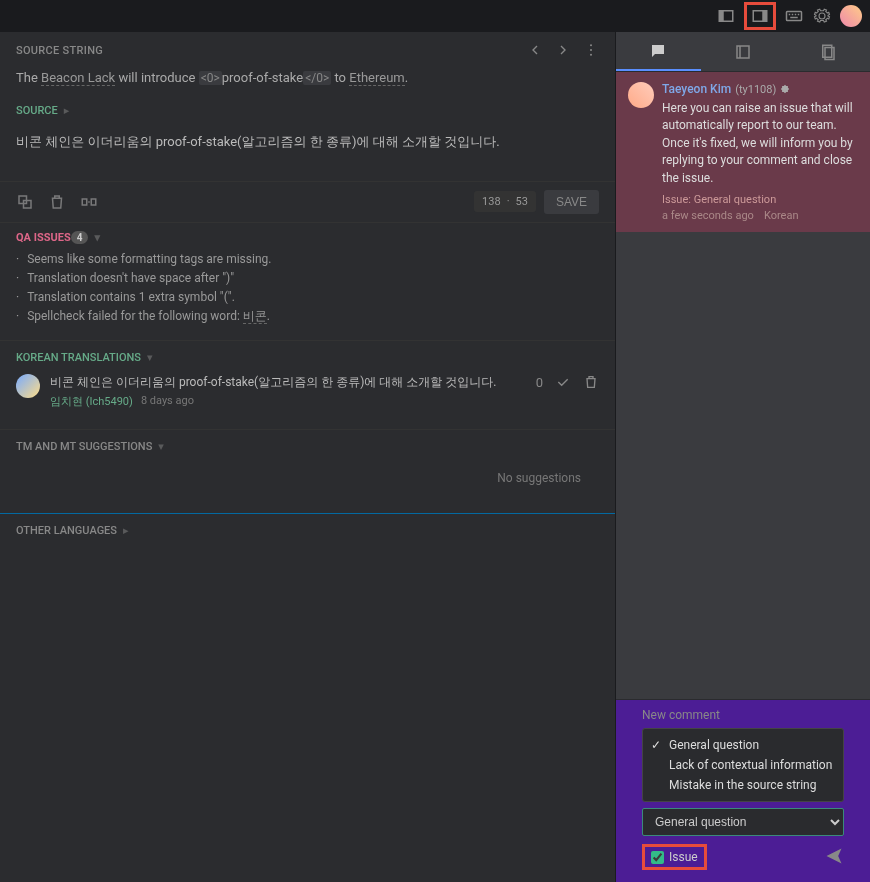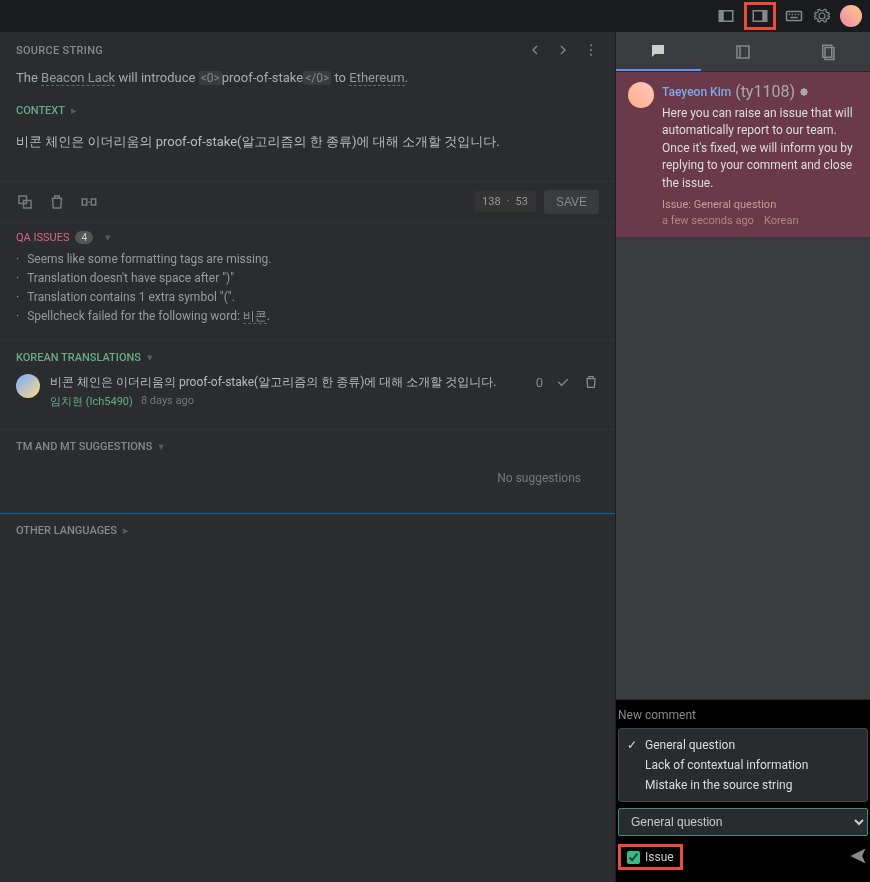--- a/index.html
+++ b/index.html
@@ -22,21 +22,21 @@
 .tag{background:#3a3b3f;padding:0 2px;border-radius:2px;color:#888;font-size:12px}
 .context-row{padding:4px 16px;color:#6a8;font-size:11px;font-weight:500}
 .translation-box{padding:12px 16px;color:#bbb;font-size:13px;min-height:60px}
 .toolbar-row{display:flex;justify-content:space-between;align-items:center;padding:8px 16px;border-top:1px solid #333}
 .tool-icons{display:flex;gap:14px}
 .tool-icons svg{width:18px;height:18px;fill:#888;cursor:pointer}
 .save-area{display:flex;gap:8px;align-items:center}
 .char-count{background:#333;padding:4px 8px;border-radius:3px;font-size:11px;color:#999;display:flex;gap:6px;align-items:center}
 .save-btn{background:#3a3b3f;color:#888;padding:5px 12px;border-radius:3px;font-size:12px;border:none;cursor:pointer}
 .qa-section{border-top:1px solid #333;padding:8px 16px}
-.qa-title{display:flex;align-items:flex-start;gap:6px;font-size:11px;color:#d68;font-weight:400}
+.qa-title{display:flex;align-items:flex-start;font-size:11px;color:#d68;font-weight:700}
 .qa-badge{background:#555;color:#ccc;border-radius:8px;padding:1px 6px;font-size:10px}
 .qa-list{padding:6px 0;font-size:12px;color:#999;line-height:1.6}
 .qa-item:before{content:"·";margin-right:8px}
 .qa-item .word{border-bottom:1px dashed #666}
 .trans-section{border-top:1px solid #333;padding:10px 16px}
 .trans-title{font-size:11px;color:#6a8;font-weight:500}
 .trans-row{display:flex;align-items:flex-start;gap:10px;padding:10px 0}
 .trans-avatar{width:24px;height:24px;border-radius:50%;background:linear-gradient(135deg,#7af,#fd8);flex-shrink:0}
 .trans-content{flex:1}
 .trans-text{color:#bbb;font-size:12px}
@@ -52,26 +52,26 @@
 .right-tabs{display:flex;height:40px;background:#3a3b3f;border-bottom:1px solid #2a2b2e}
 .right-tab{flex:1;display:flex;align-items:center;justify-content:center;cursor:pointer;color:#888}
 .right-tab.active{border-bottom:2px solid #5a8fff;color:#ccc}
 .right-tab svg{width:18px;height:18px;fill:currentColor}
 .comment-area{flex:1;overflow-y:auto}
 .comment-card{background:#6a3a4a;padding:10px 12px;display:flex;gap:8px}
 .comment-avatar{width:26px;height:26px;border-radius:50%;background:linear-gradient(45deg,#fa8,#fcb);flex-shrink:0}
 .comment-body{flex:1}
 .comment-head{display:flex;gap:4px;align-items:center;margin-bottom:4px}
 .comment-user{color:#7fa8e8;font-size:12px;font-weight:500}
-.comment-handle{color:#aaa;font-size:16px}
+.comment-handle{color:#aaa;font-size:11px}
 .comment-badge{width:10px;height:10px;fill:#aaa}
 .comment-text{color:#ddd;font-size:12px;line-height:1.45}
 .comment-issue{color:#c99;font-size:11px;margin-top:6px}
 .comment-meta{color:#a88;font-size:11px;margin-top:3px;display:flex;gap:10px}
-.comment-input-area{border-top:1px solid #2a2b2e;background:#000000;padding:8px 2px 12px;position:relative}
+.comment-input-area{border-top:1px solid #2a2b2e;background:#4c1d95;padding:8px 26px 12px;position:relative}
 .comment-label{color:#888;font-size:12px;margin-bottom:6px}
 .dropdown-popup{background:#2a2b2e;border:1px solid #444;border-radius:3px;padding:6px 0;margin-bottom:6px}
 .dropdown-item{padding:3px 10px 3px 26px;color:#ddd;font-size:12px;position:relative;cursor:pointer}
 .dropdown-item.selected:before{content:"✓";position:absolute;left:8px}
 .issue-select{width:100%;background:#2a2b2e;border:1px solid #3b8a7a;color:#ccc;padding:5px 8px;font-size:12px;border-radius:2px}
 .bottom-row{display:flex;justify-content:space-between;align-items:center;margin-top:8px}
 .issue-check{display:flex;align-items:center;gap:5px;border:3px solid #e74c3c;padding:3px 6px}
 .issue-check input{accent-color:#3b8}
 .issue-check label{color:#ccc;font-size:12px}
 .send-btn{color:#888;cursor:pointer}
@@ -126,21 +126,21 @@
         <svg viewBox="0 0 24 24">
             <circle cx="12" cy="5" r="1.5"></circle>
             <circle cx="12" cy="12" r="1.5"></circle>
             <circle cx="12" cy="19" r="1.5"></circle>
           </svg>
       </div>
     </div>
     <div class="source-text">
       <span>The </span><span class="linked">Beacon Lack</span><span> will introduce </span><span class="tag">&lt;0&gt;</span><span>proof-of-stake</span><span class="tag">&lt;/0&gt;</span><span> to </span><span class="linked">Ethereum</span><span>.</span>
     </div>
-    <div class="context-row"><span>CONTEXT</span><span class="section-toggle">▸</span></div>
+    <div class="context-row"><span>SOURCE</span><span class="section-toggle">▸</span></div>
     <div class="translation-box">비콘 체인은 이더리움의 proof-of-stake(알고리즘의 한 종류)에 대해 소개할 것입니다.</div>
     <div class="toolbar-row">
       <div class="tool-icons">
         <svg class="muted-svg" viewBox="0 0 24 24">
             <rect x="4" y="4" width="10" height="10" fill="none" stroke="currentColor" stroke-width="2"></rect>
             <rect x="10" y="10" width="10" height="10" fill="none" stroke="currentColor" stroke-width="2"></rect>
           </svg>
         <svg class="muted-svg" viewBox="0 0 24 24">
             <path d="M6 7h12l-1 13H7zM9 4h6v3H9z" fill="none" stroke="currentColor" stroke-width="2"></path>
           </svg>

